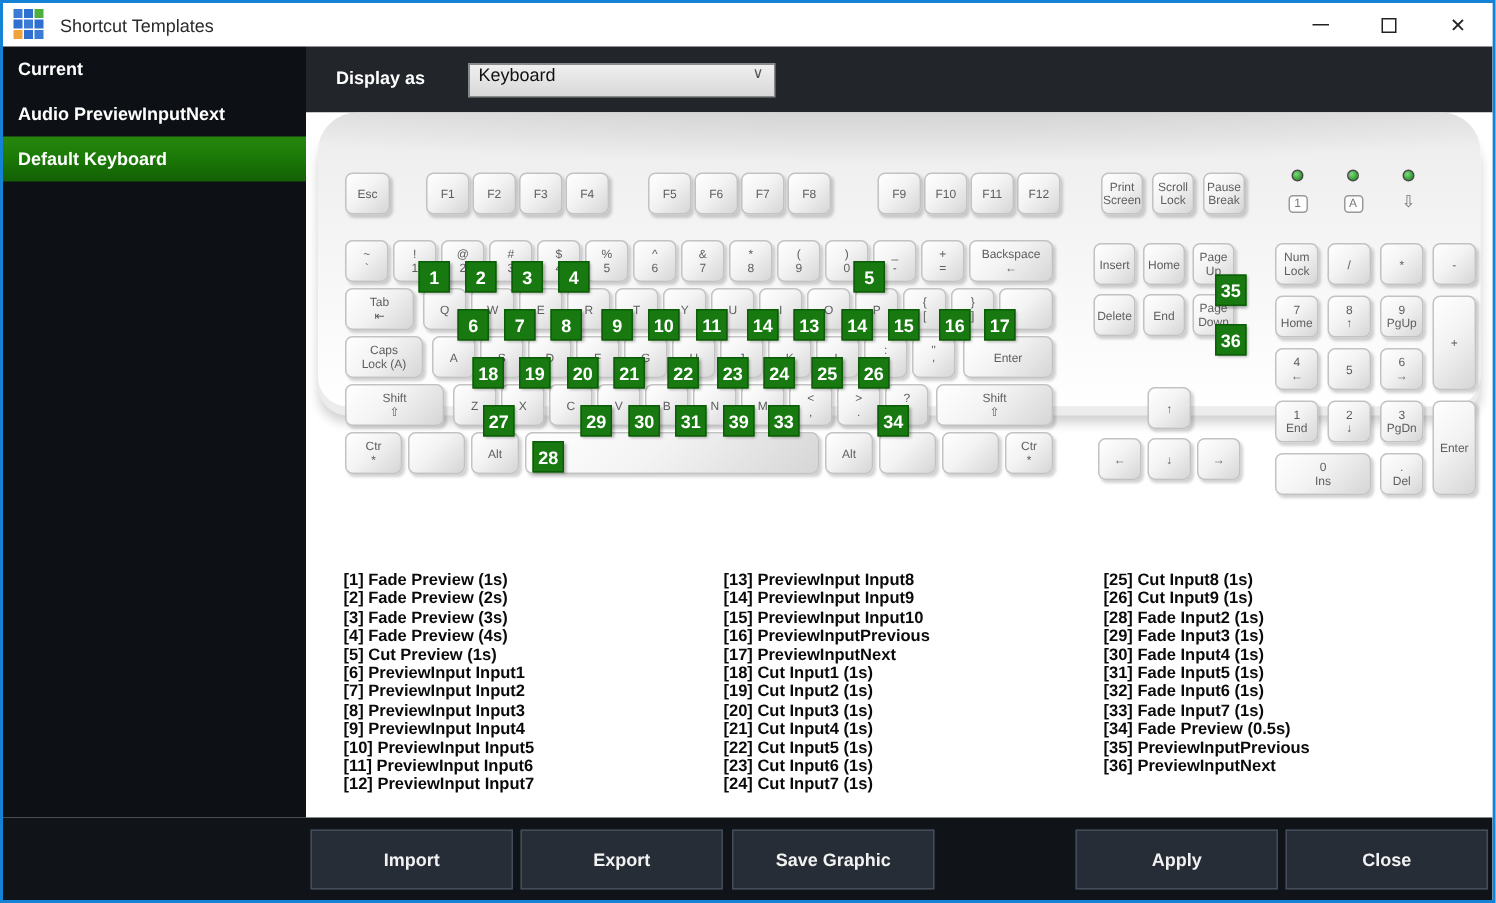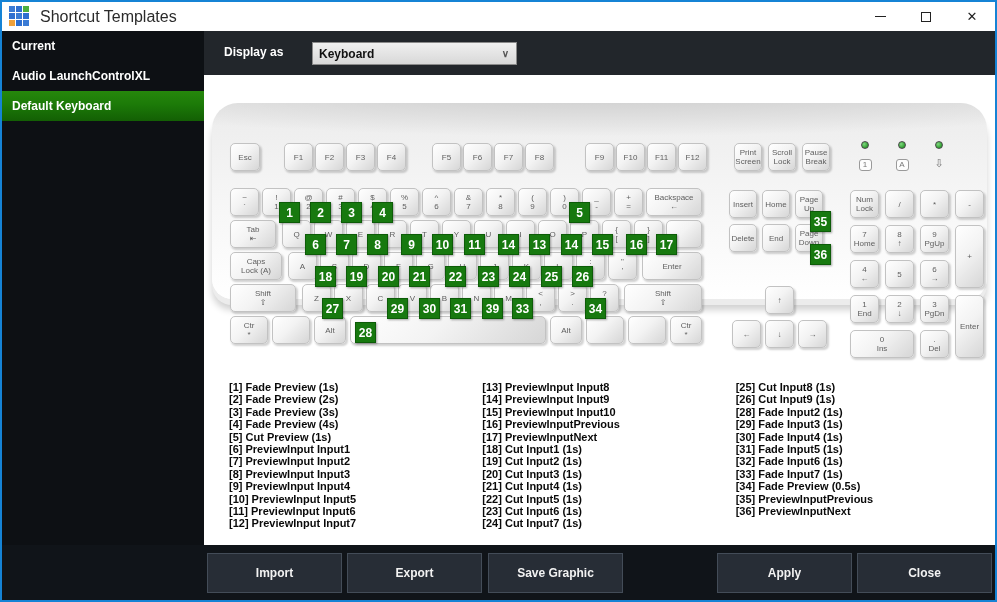--- a/index.html
+++ b/index.html
@@ -10,42 +10,42 @@
   *{box-sizing:border-box; margin:0; padding:0;}
   body{font-family:"Liberation Sans",sans-serif; background:#888;}
   .window{position:relative; width:997px; height:602px; border:2px solid var(--window-border);
           background:#fff; overflow:hidden;}
   
   .titlebar{position:absolute; left:0; top:0; width:993px; height:29px; background:#fff;
             display:flex; align-items:center;}
   .app-icon{width:21px; height:21px; margin-left:7px; display:grid;
             grid-template-columns:repeat(3,6px); grid-template-rows:repeat(3,6px); gap:1px;}
   .app-icon span{width:6px; height:6px; display:block;}
-  .win-title{margin-left:10px; font-size:16px; color:#2b2b2b;}
+  .win-title{margin-left:10px; font-size:12px; color:#2b2b2b;}
   .win-controls{margin-left:auto; display:flex; height:100%;}
   .win-btn{width:46px; height:100%; display:flex; align-items:center; justify-content:center; cursor:default;}
   .glyph-min{width:11px; height:1px; background:#222;}
   .glyph-max{width:10px; height:10px; border:1px solid #222;}
   .glyph-close{font-size:13px; color:#222; line-height:1;}
   
   .sidebar{position:absolute; left:0; top:29px; width:202px; height:514px; background:var(--dark-bg);}
   .side-item{height:30px; display:flex; align-items:center; padding-left:10px;
              color:#fff; font-size:12px; font-weight:bold; cursor:pointer;}
   .side-item.selected{background:linear-gradient(180deg,#26870c 0%,#1c7a08 45%,#135f04 100%);}
   
   .topbar{position:absolute; left:202px; top:29px; width:791px; height:44px; background:var(--topbar-bg);padding-left:36px;}
   .display-as-label{position:absolute; left:20px; top:14px; color:#fff; font-size:12px; font-weight:bold;}
   .combobox{position:absolute; left:108px; top:11px; width:205px; height:23px;
             background:linear-gradient(180deg,#f0f0f0,#d8d8d8); border:1px solid #8a8a8a;
-            display:flex; align-items:center; font-size:12px; color:#111; padding-left:6px; cursor:pointer;font-weight:bold;}
+            display:flex; font-size:12px; color:#111; padding-left:6px; cursor:pointer;}
   .combobox .chev{margin-left:auto; margin-right:7px; color:#555; font-size:10px;}
   
   .panel{position:absolute; left:202px; top:73px; width:791px; height:470px; background:#fff;}
   
-  .kb{position:absolute; left:8px; top:28px; width:775px; height:196px;
+  .kb{position:absolute; left:8px; top:0; width:775px; height:196px;
       border-radius:26px 26px 20px 20px;
       background:
         radial-gradient(120% 90px at 50% -34px, #bcbcbc 0%, #d9d9d9 45%, rgba(255,255,255,0) 75%),
         linear-gradient(180deg,#ececec 0%,#f5f5f5 45%,#ffffff 100%);
       box-shadow:0 6px 0 #ececec, 0 11px 7px rgba(0,0,0,0.18);}
   .key{position:absolute; background:linear-gradient(135deg,#ffffff 0%,#f3f3f3 45%,#d6d6d6 100%);
        border:1px solid #c2c2c2; border-radius:5px; color:#5e5e5e;
        font-size:8px; line-height:9px; display:flex; align-items:center; justify-content:center;
        text-align:center; white-space:pre-line; box-shadow:1.5px 2px 2px rgba(0,0,0,0.18);}
   .badge{position:absolute; width:21px; height:21px; background:var(--badge-green);
@@ -96,21 +96,21 @@
           <span class="glyph-max"></span>
         </div>
       <div class="win-btn">
           <span class="glyph-close">✕</span>
         </div>
     </div>
   </div>
 
   <div class="sidebar">
       <div class="side-item">Current</div>
-      <div class="side-item">Audio LaunchControlXL</div>
+      <div class="side-item">Audio PreviewInputNext</div>
       <div class="side-item selected">Default Keyboard</div>
     </div>
 
   <div class="topbar">
     <div class="display-as-label">Display as</div>
     <div class="combobox">
       <span>Keyboard</span>
       <span class="chev">∨</span>
     </div>
   </div>

